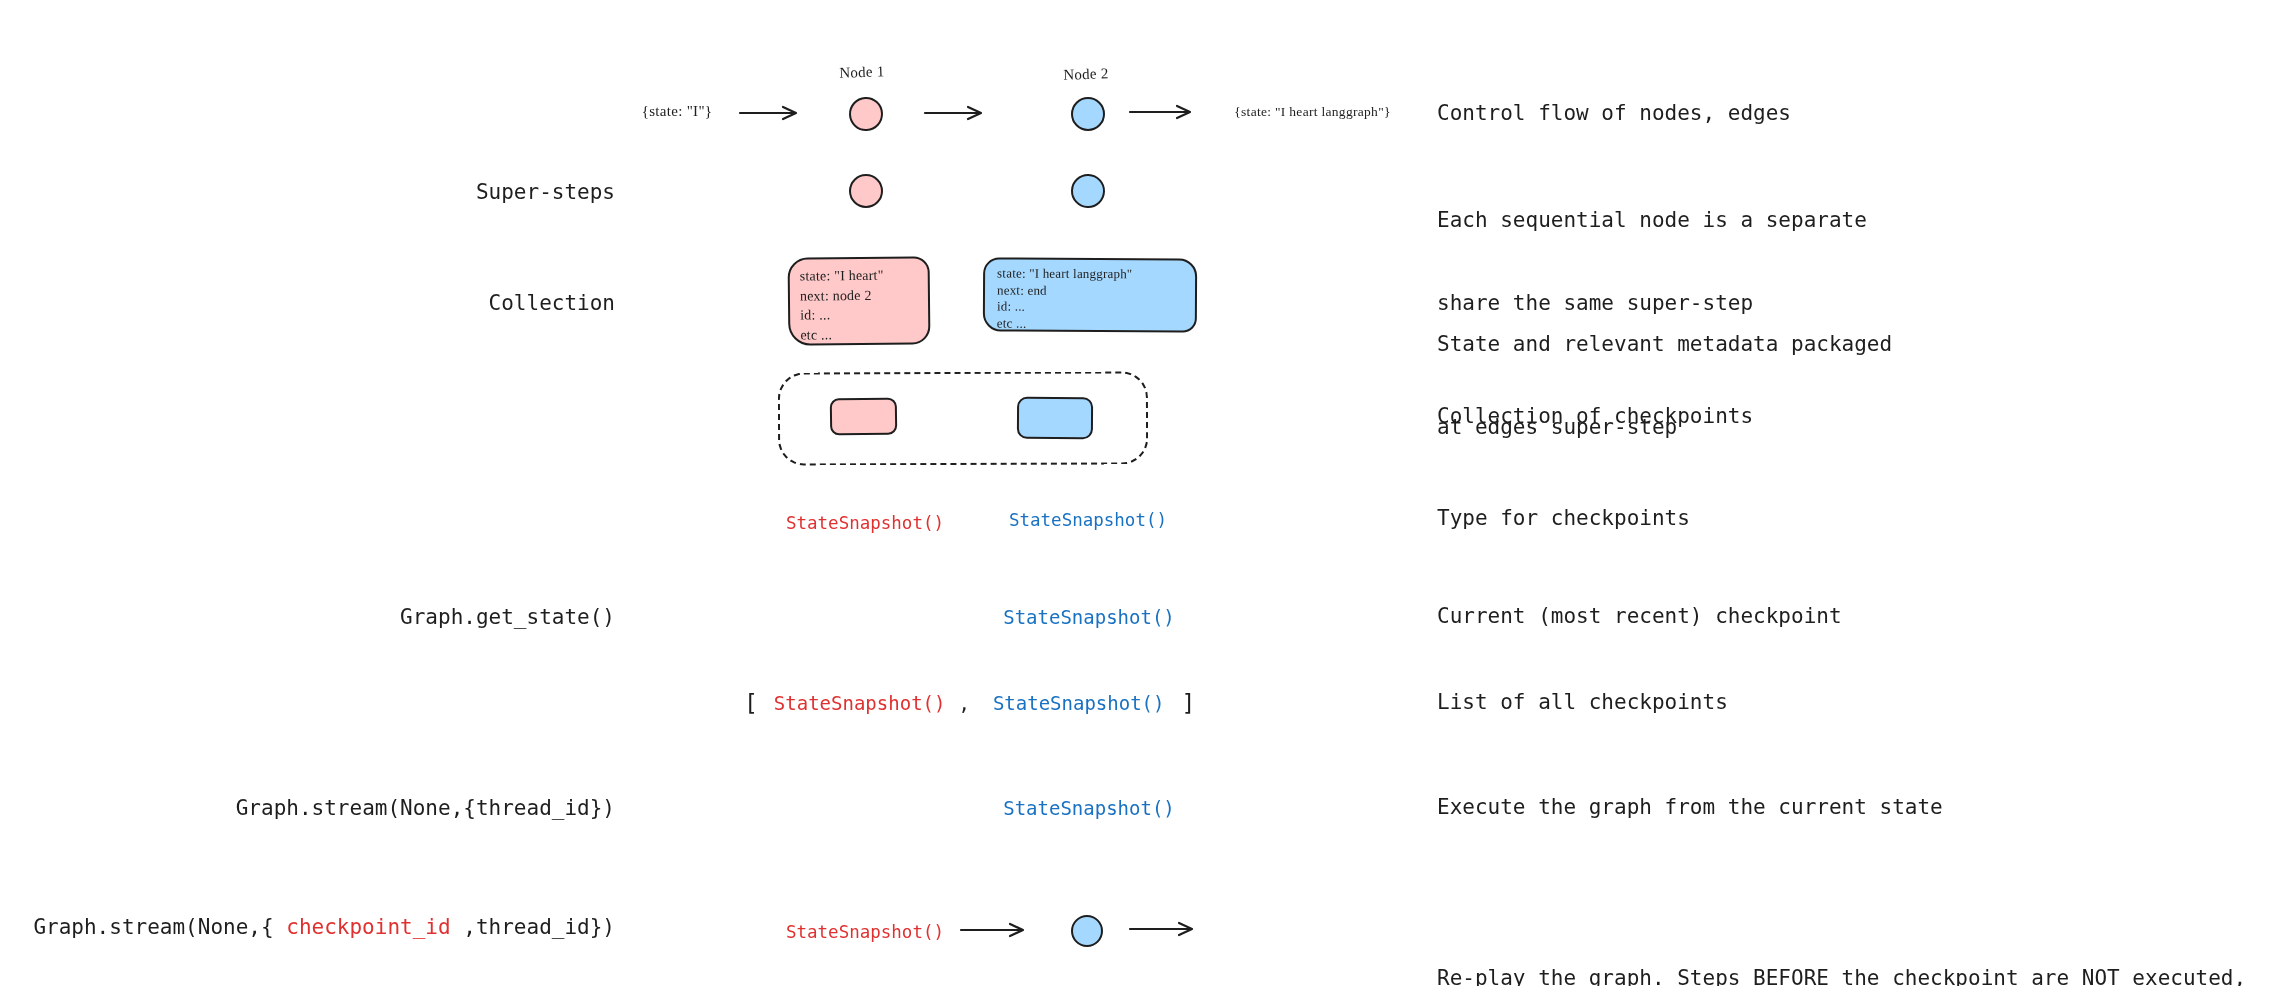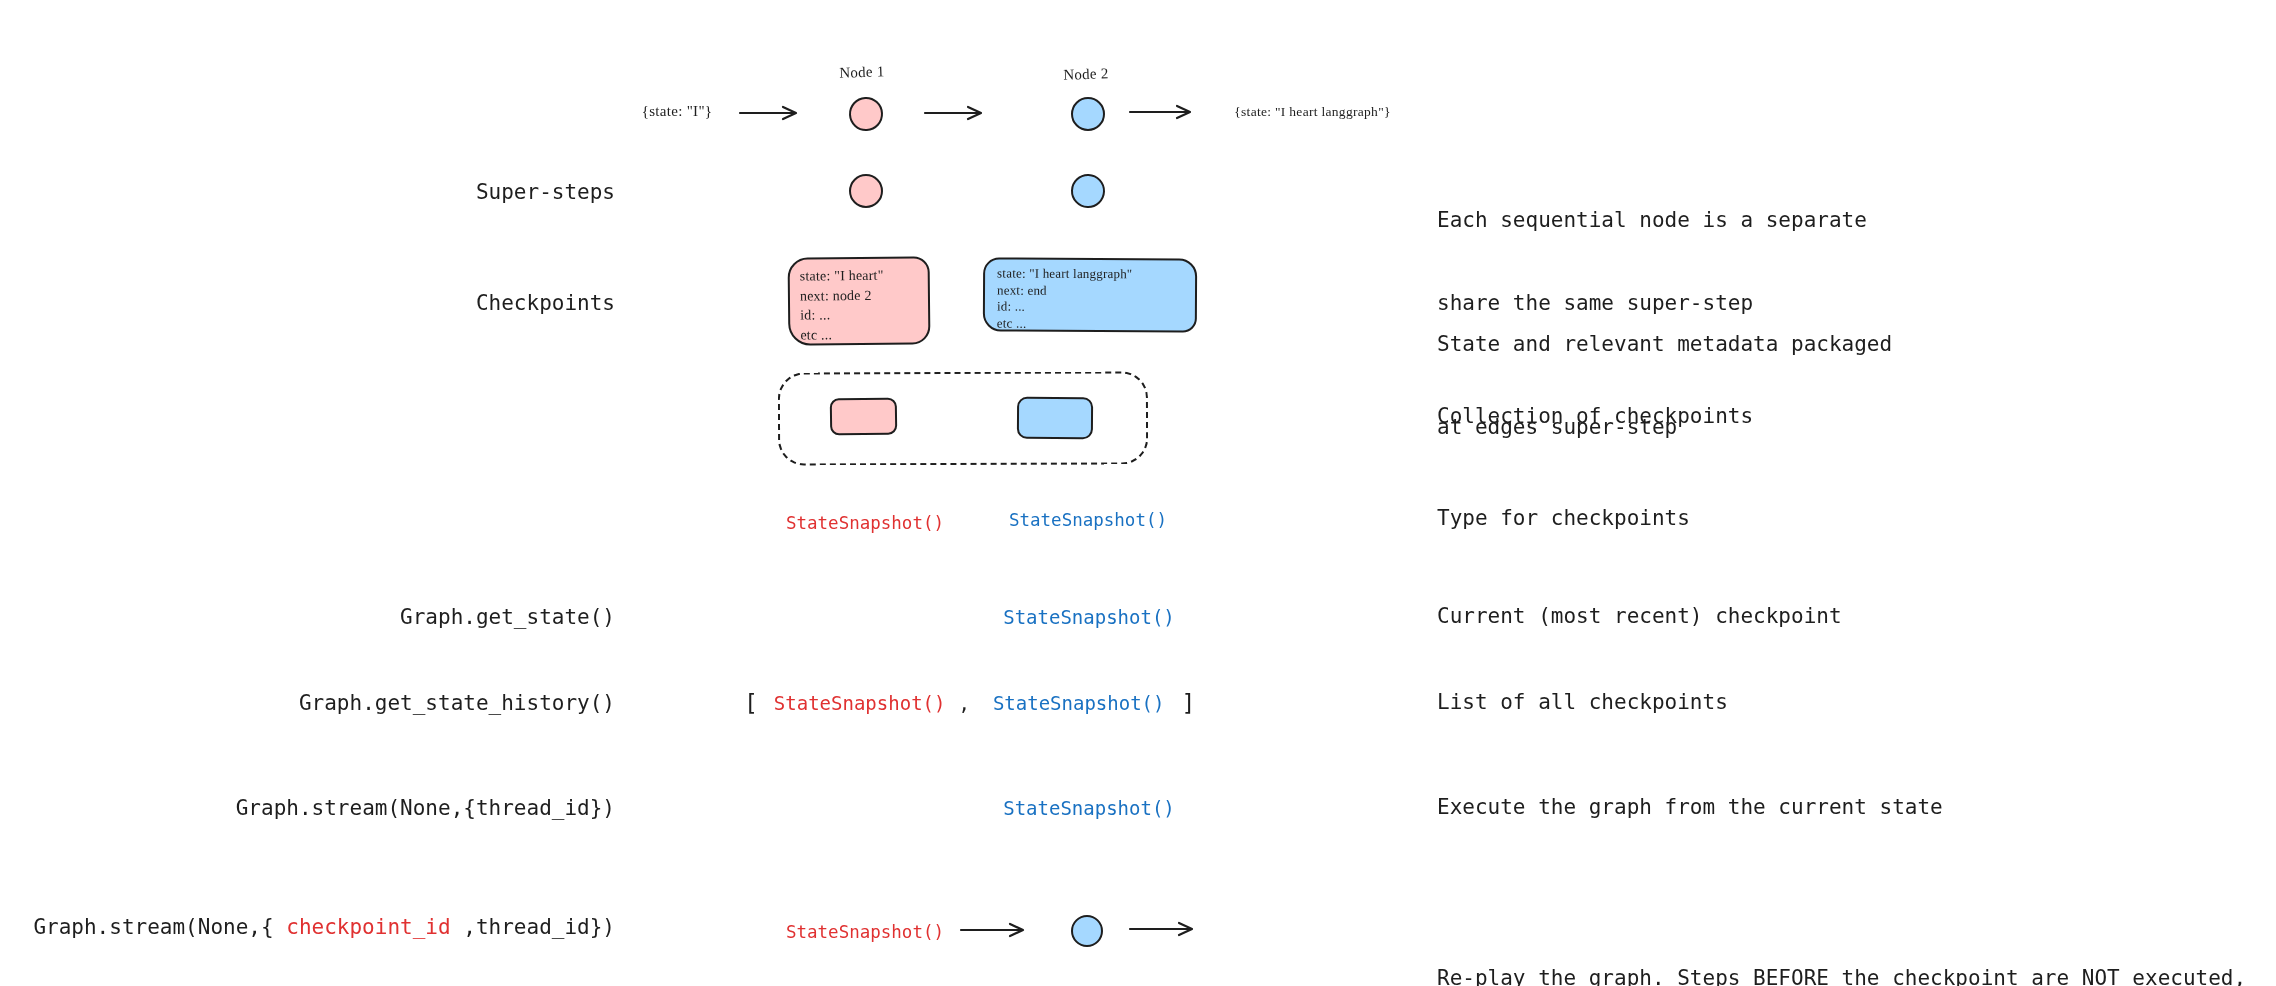--- a/index.html
+++ b/index.html
@@ -71,23 +71,22 @@
   #history-list .bracket{font-size:23px;color:#1e1e1e;}
   #history-list .tok{font-size:19px;white-space:pre;}
   .arrow{position:absolute;}
 </style>
 </head>
 <body>
 
 <div id="canvas">
 
   <div class="row-label" style="top:179px">Super-steps</div>
-  <div class="row-label" style="top:290px">Checkpoints</div>
+  <div class="row-label" style="top:290px">Collection</div>
   <div class="row-label" style="top:604px">Graph.get_state()</div>
-  <div class="row-label" style="top:690px">Graph.get_state_history()</div>
   <div class="row-label" style="top:795px">Graph.stream(None,{thread_id})</div>
   <div class="row-label" style="top:914px"><span>Graph.stream(None,{ </span><span class="red">checkpoint_id</span><span> ,thread_id})</span></div>
 
   <div class="hand" style="left:597px;top:103px;width:160px;font-size:15px;">{state: "I"}</div>
 
   <svg class="arrow" style="left:738px;top:104px" width="66" height="18" viewBox="0 0 66 18">
     <path d="M2 9 L56 9 M45 3 L58 9 L45 15" fill="none" stroke="#1e1e1e" stroke-width="2.2" stroke-linecap="round" stroke-linejoin="round"></path>
   </svg>
 
   <div class="hand" style="left:812px;top:64px;width:100px;font-size:15px;transform:rotate(-2deg)">Node 1</div>
@@ -146,20 +145,21 @@
   <svg class="arrow" style="left:959px;top:921px" width="72" height="18" viewBox="0 0 72 18">
     <path d="M2 9 L62 9 M51 3 L64 9 L51 15" fill="none" stroke="#1e1e1e" stroke-width="2.2" stroke-linecap="round" stroke-linejoin="round"></path>
   </svg>
 
   <div class="node sm blue-fill" style="left:1071px;top:915px"></div>
 
   <svg class="arrow" style="left:1128px;top:920px" width="72" height="18" viewBox="0 0 72 18">
     <path d="M2 9 L62 9 M51 3 L64 9 L51 15" fill="none" stroke="#1e1e1e" stroke-width="2.2" stroke-linecap="round" stroke-linejoin="round"></path>
   </svg>
 
+  <div class="desc" style="top:100px">Control flow of nodes, edges</div>
 
   <div class="desc" style="top:152px">
     <div>Each sequential node is a separate</div>
     <div>share the same super-step</div>
   </div>
 
   <div class="desc" style="top:276px">
     <div>State and relevant metadata packaged</div>
     <div>at edges super-step</div>
   </div>

